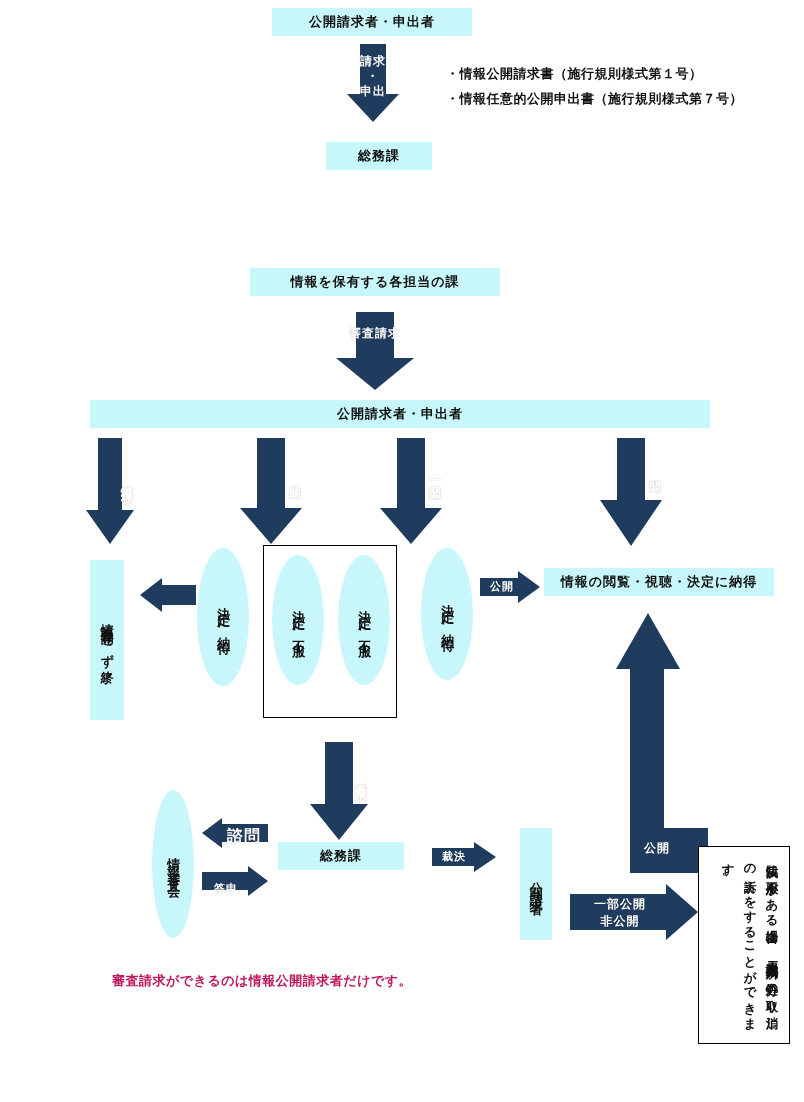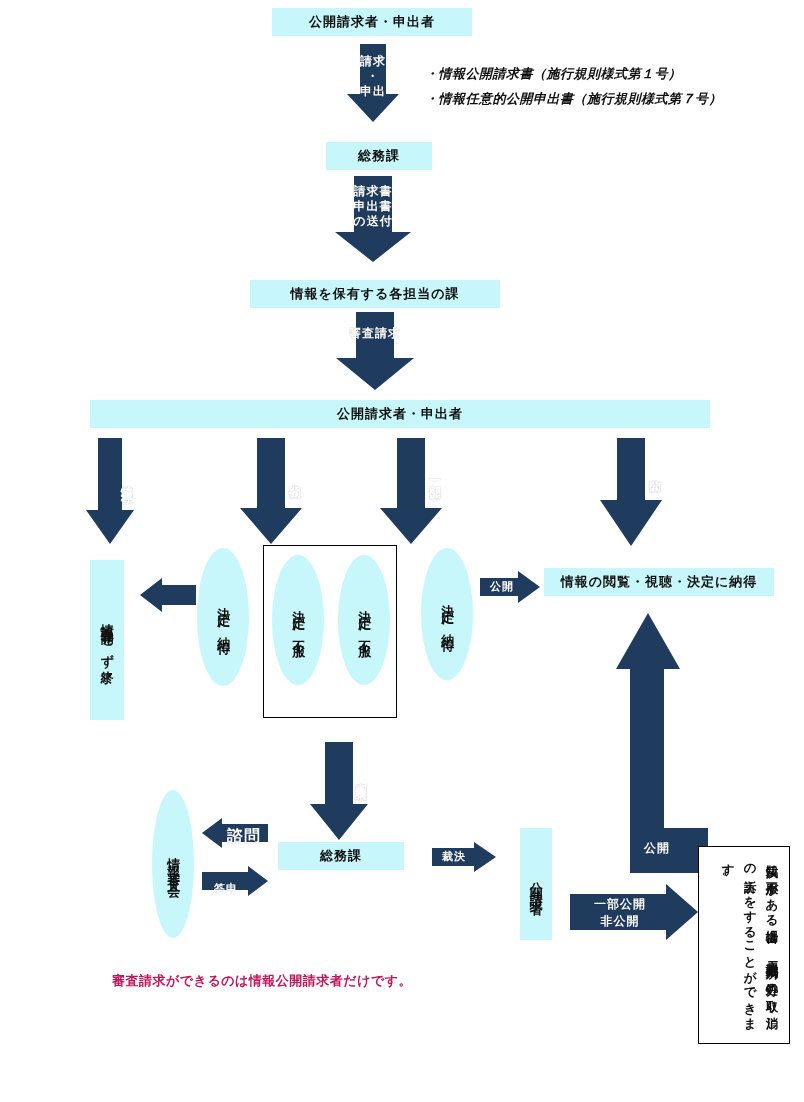--- a/index.html
+++ b/index.html
@@ -71,35 +71,27 @@
 
   <div class="abs arrowwrap" style="left:347px;top:44px;width:52px;height:78px;">
     <svg width="52" height="78" viewBox="0 0 52 78">
       <polygon points="13,0 39,0 39,50 52,50 26,78 0,50 13,50" fill="#1f3b5e"></polygon>
     </svg>
     <div class="arrowlabel" style="left:0px;top:10px;width:52px;">請求
 ・
 申出</div>
   </div>
 
-  <div class="abs note" style="left:425px;top:62px;width:340px;font-style:italic;">・情報公開請求書（施行規則様式第１号）
+  <div class="abs note" style="left:446px;top:62px;width:340px;">・情報公開請求書（施行規則様式第１号）
 ・情報任意的公開申出書（施行規則様式第７号）</div>
 
   <div class="abs cbox" style="left:326px;top:142px;width:106px;height:28px;">総務課</div>
 
-  <div class="abs arrowwrap" style="left:335px;top:176px;width:76px;height:86px;">
-    <svg width="76" height="86" viewBox="0 0 76 86">
-      <polygon points="19,0 57,0 57,56 76,56 38,86 0,56 19,56" fill="#1f3b5e"></polygon>
-    </svg>
-    <div class="arrowlabel" style="left:0px;top:8px;width:76px;">請求書
-申出書
-の送付</div>
-  </div>
-
-  <div class="abs cbox" style="left:250px;top:280px;width:250px;height:28px;">情報を保有する各担当の課</div>
+
+  <div class="abs cbox" style="left:250px;top:268px;width:250px;height:28px;">情報を保有する各担当の課</div>
 
   <div class="abs arrowwrap" style="left:336px;top:312px;width:78px;height:78px;">
     <svg width="78" height="78" viewBox="0 0 78 78">
       <polygon points="20,0 58,0 58,46 78,46 39,78 0,46 20,46" fill="#1f3b5e"></polygon>
     </svg>
     <div class="arrowlabel" style="left:0px;top:14px;width:78px;">審査請求</div>
   </div>
 
   <div class="abs cbox" style="left:90px;top:400px;width:620px;height:28px;">公開請求者・申出者</div>
 

